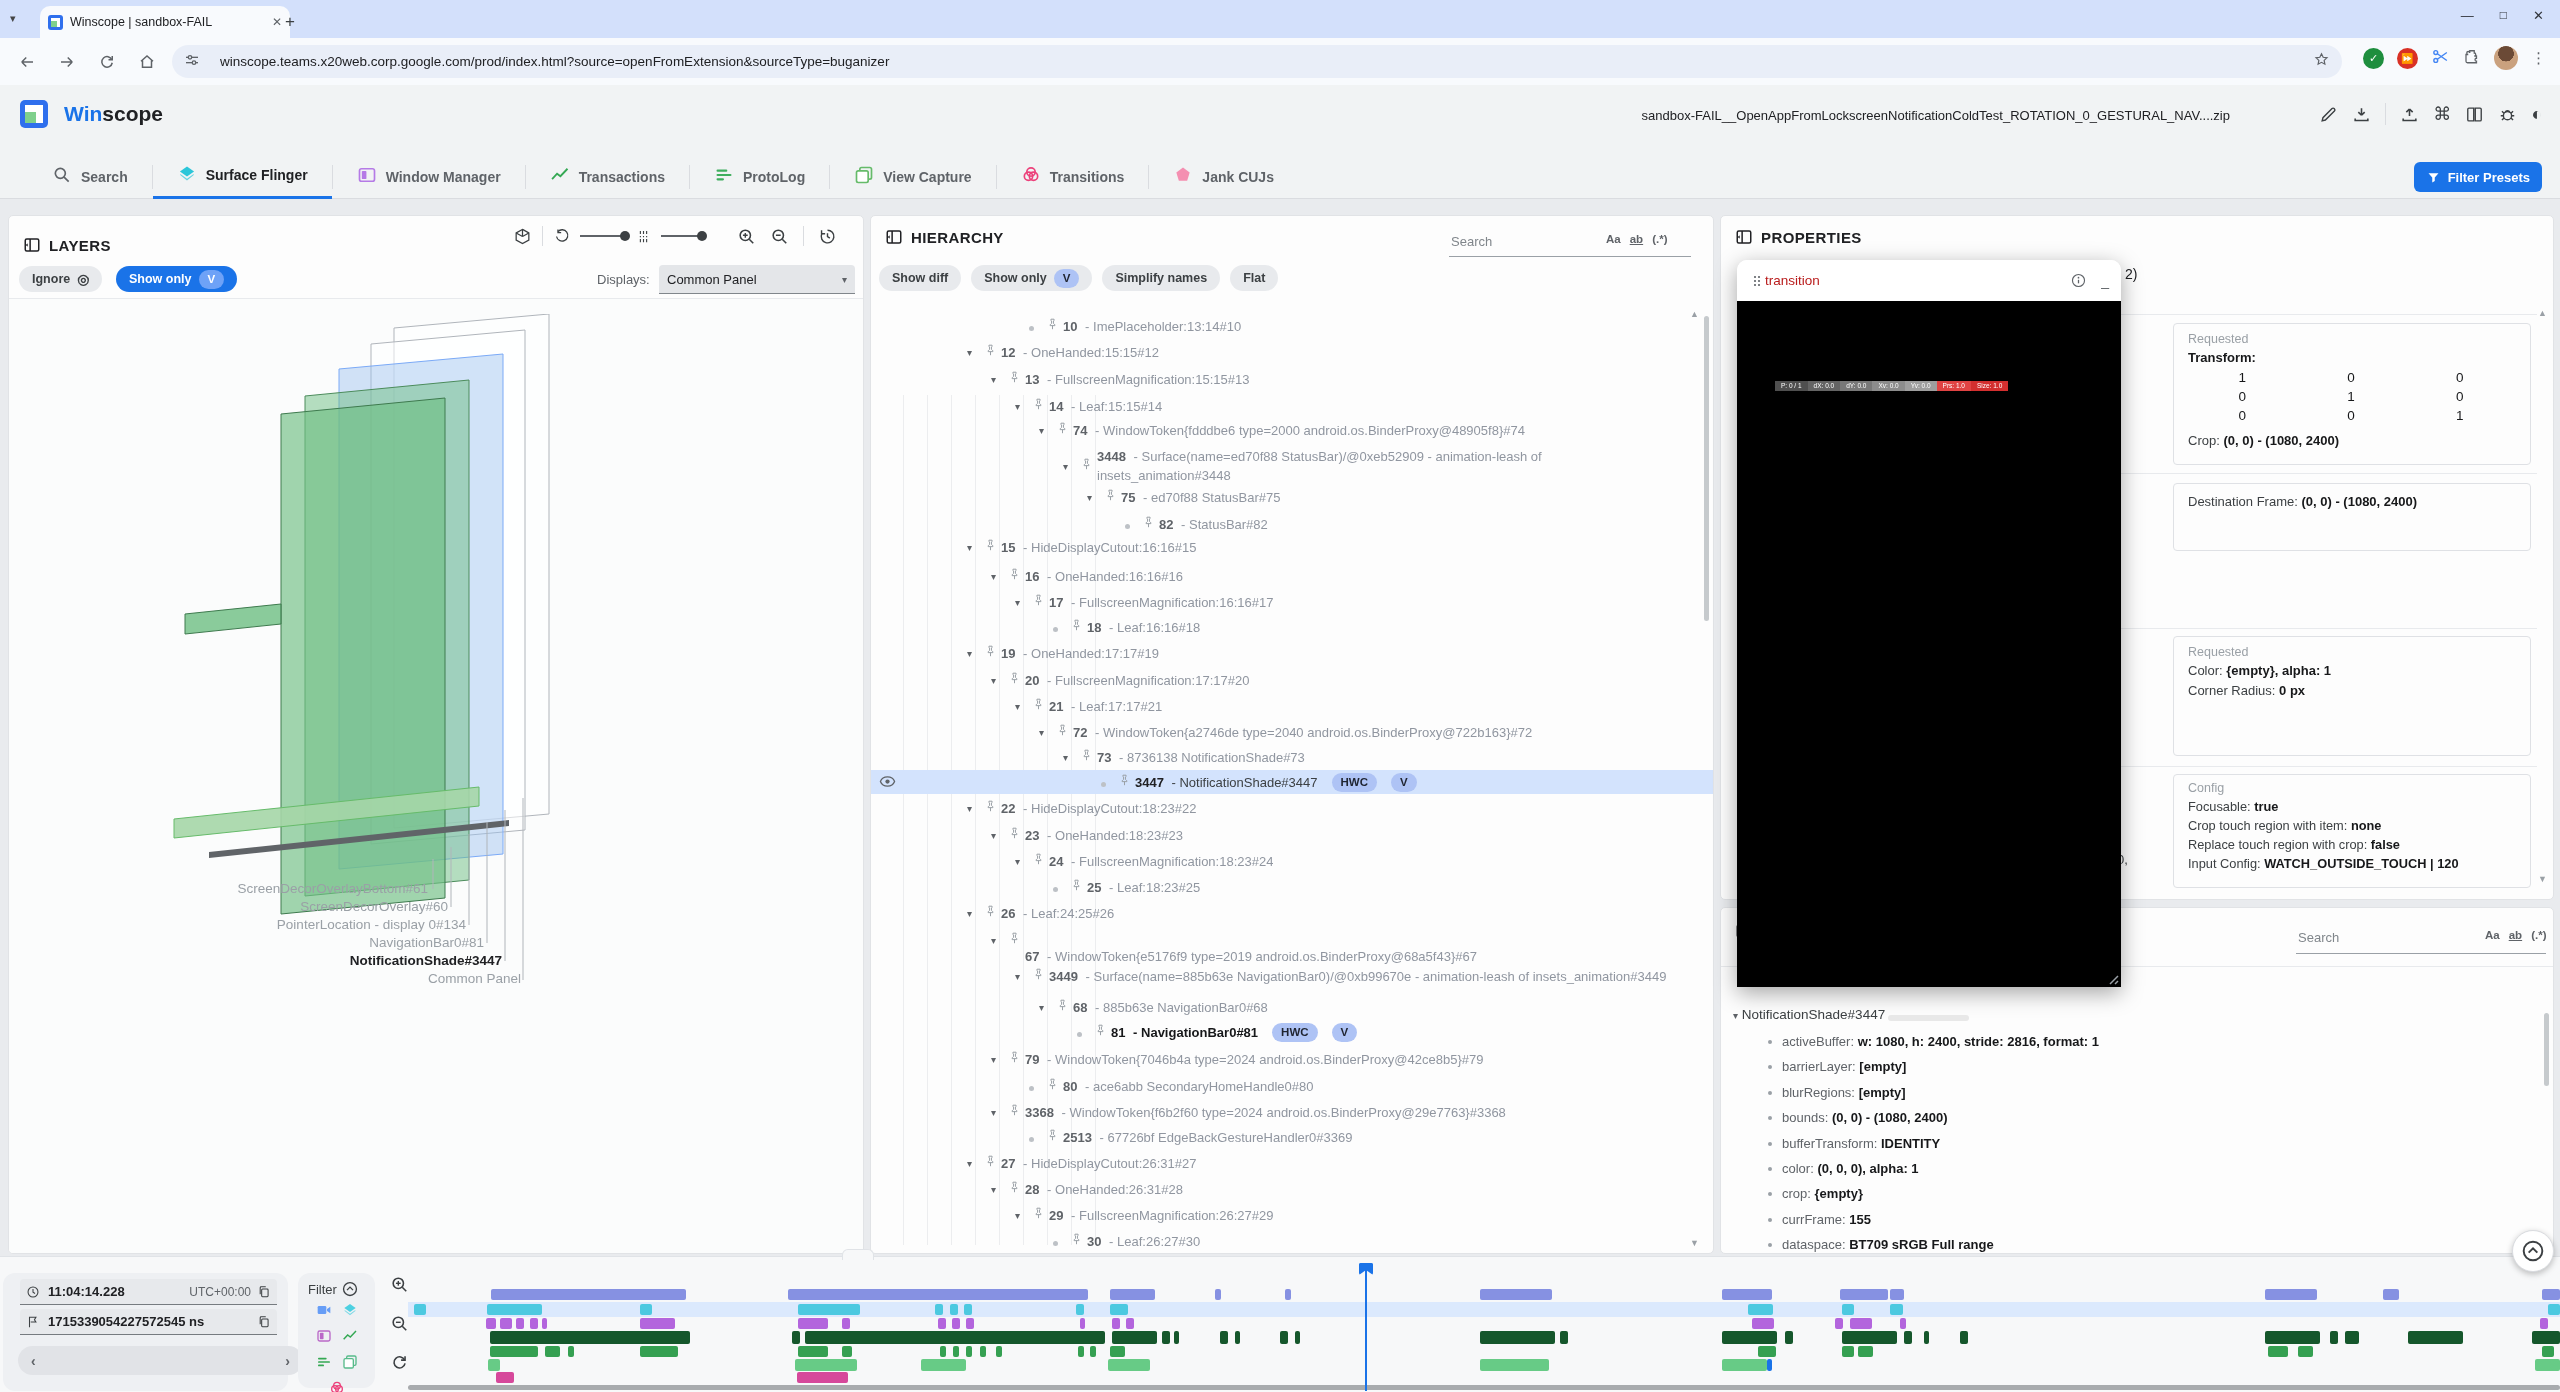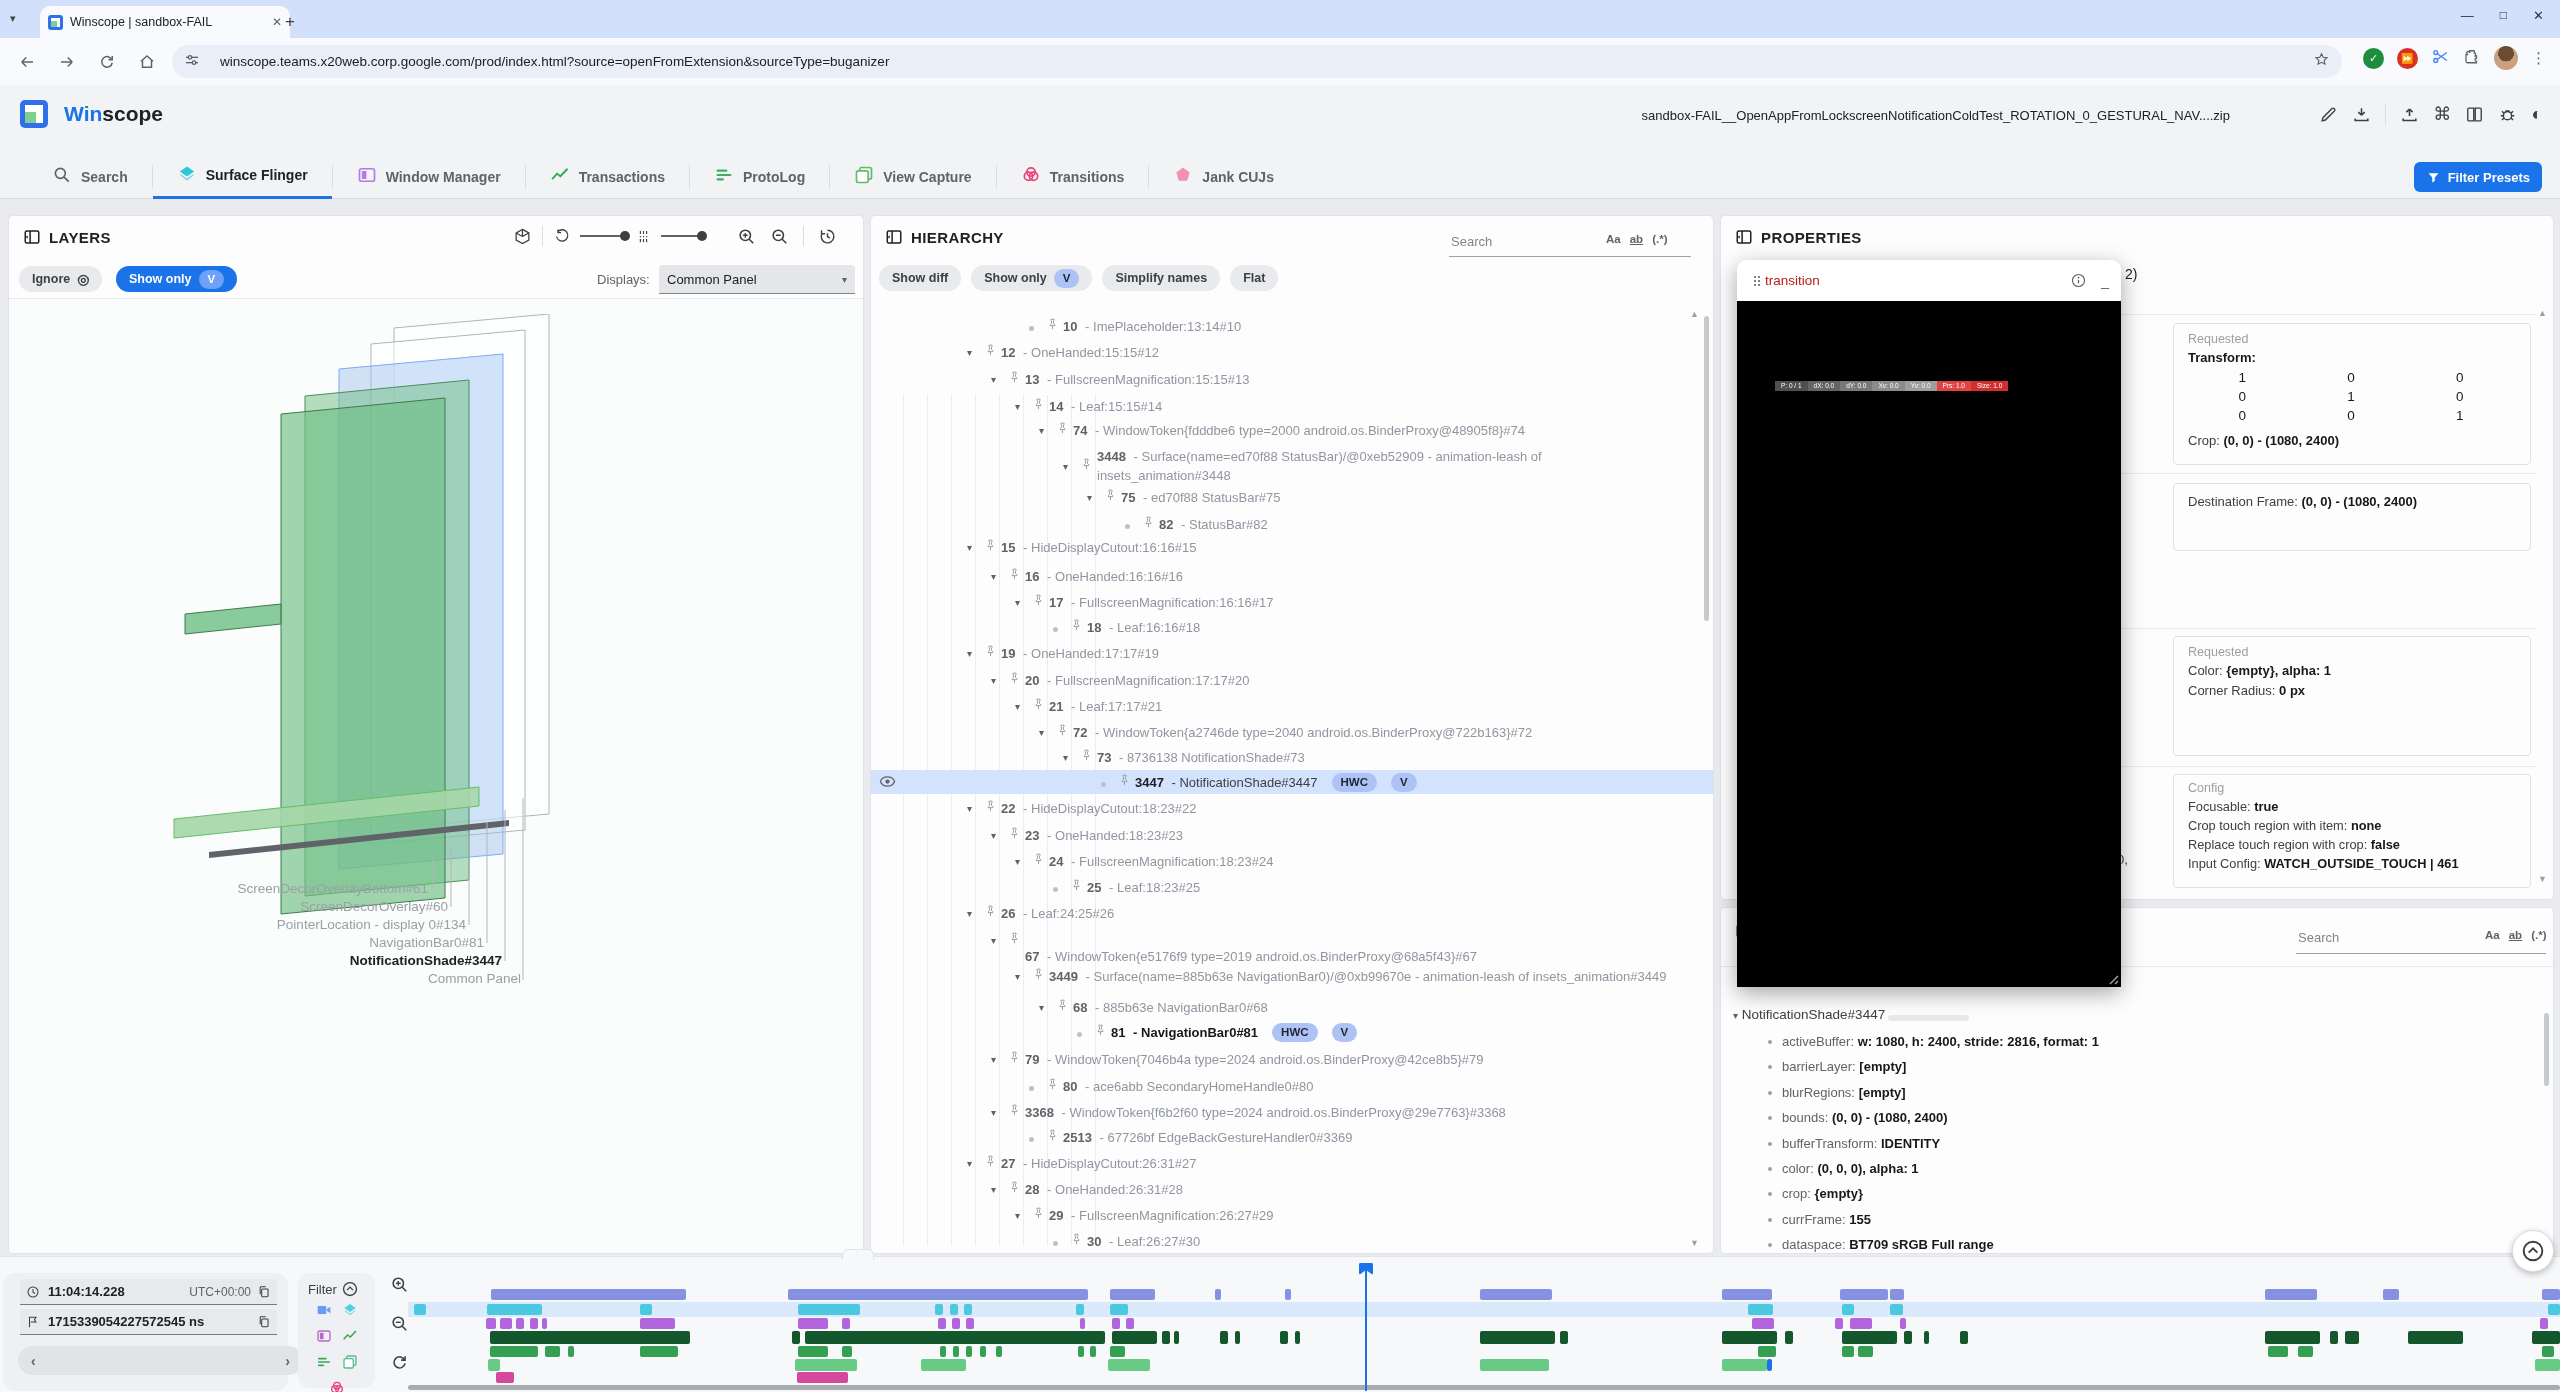--- a/index.html
+++ b/index.html
@@ -252,21 +252,21 @@
   <div id="filterpresets">
     <span class="ic" style="display: inline-flex; align-items: center;">
         <svg width="15" height="15" viewBox="0 0 24 24">
           <path d="M4 5h16l-6 7v5.5l-4 2.5v-8z" fill="#ffffff"></path>
         </svg>
       </span>
     <span>Filter Presets</span>
   </div>
 
   <div class="abs panel" style="left:8px;top:215px;width:854px;height:1037px;">
-    <div class="ptitle abs" style="left:14px;top:12px;">
+    <div class="ptitle abs" style="left:14px;top:20px;">
       <span class="ic" style="display: inline-flex; align-items: center;">
           <svg width="18" height="18" viewBox="0 0 24 24">
             <rect x="3" y="4" width="18" height="16" rx="2" fill="none" stroke="#202124" stroke-width="2"></rect>
             <line x1="9.5" y1="4" x2="9.5" y2="20" stroke="#202124" stroke-width="2"></line>
             <path d="M6.2 10.5 4.8 12l1.4 1.5" fill="none" stroke="#202124" stroke-width="1.4"></path>
           </svg>
         </span>
       <span>LAYERS</span>
     </div>
     <div class="abs" style="right:160px;top:10px;display:flex;align-items:center;gap:10px;">
@@ -787,21 +787,21 @@
       <div class="kv" style="position:absolute;left:14px;top:26px;"><span>Color:</span> <b>{empty}, alpha: 1</b></div>
       <div class="kv" style="position:absolute;left:14px;top:46px;"><span>Corner Radius:</span> <b>0 px</b></div>
     </div>
 
     <div class="card" style="left:452px;top:558px;width:356px;height:112px;">
       <div class="cardlab" style="position:absolute;left:14px;top:6px;">Config</div>
       <div id="configitems" style="position:absolute;left:14px;top:24px;right:8px;">
           <div class="kv" style="margin-bottom:4px;font-size:12.8px;">Focusable: <b>true</b></div>
           <div class="kv" style="margin-bottom:4px;font-size:12.8px;">Crop touch region with item: <b>none</b></div>
           <div class="kv" style="margin-bottom:4px;font-size:12.8px;">Replace touch region with crop: <b>false</b></div>
-          <div class="kv" style="margin-bottom:4px;font-size:12.8px;">Input Config: <b>WATCH_OUTSIDE_TOUCH | 461</b></div>
+          <div class="kv" style="margin-bottom:4px;font-size:12.8px;">Input Config: <b>WATCH_OUTSIDE_TOUCH | 120</b></div>
         </div>
     </div>
     <div class="abs kv" style="left:396px;top:636px;font-size:13px;">0,</div>
     <div class="sarrow" style="right:6px;top:92px;">▲</div>
     <div class="sarrow" style="right:6px;top:658px;">▼</div>
   </div>
 
   <div class="abs panel" style="left:1720px;top:907px;width:832px;height:345px;">
     <div class="ptitle abs" style="left:14px;top:14px;">
       <span class="ic" style="display: inline-flex; align-items: center;">

